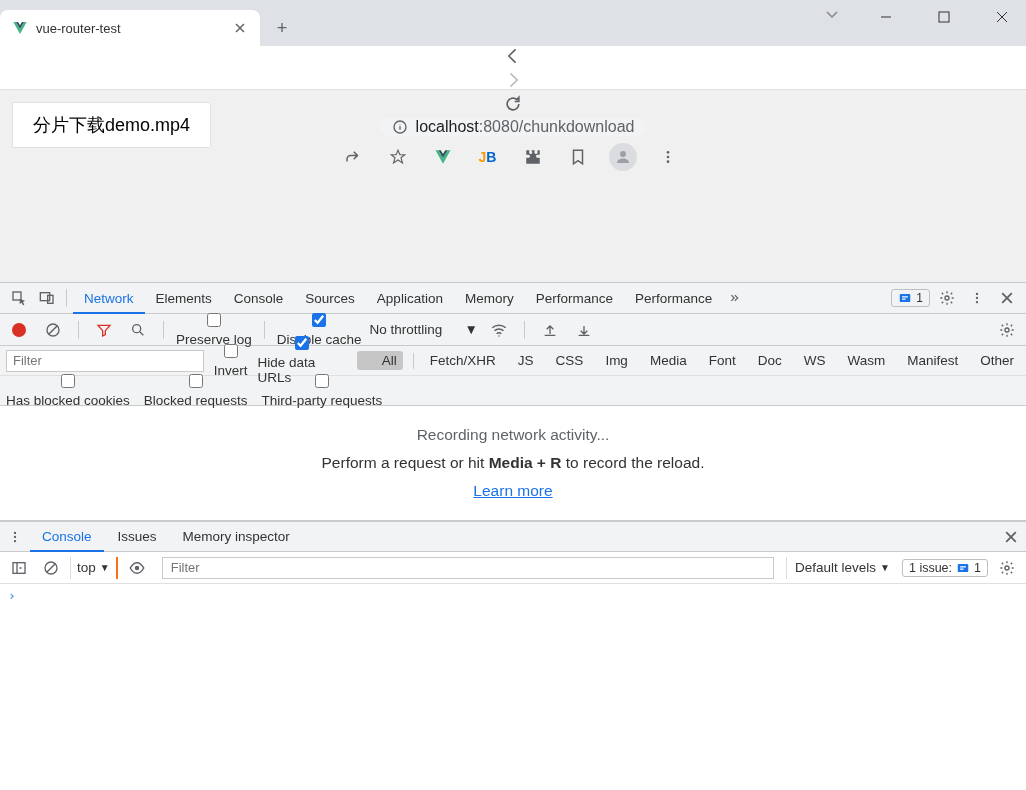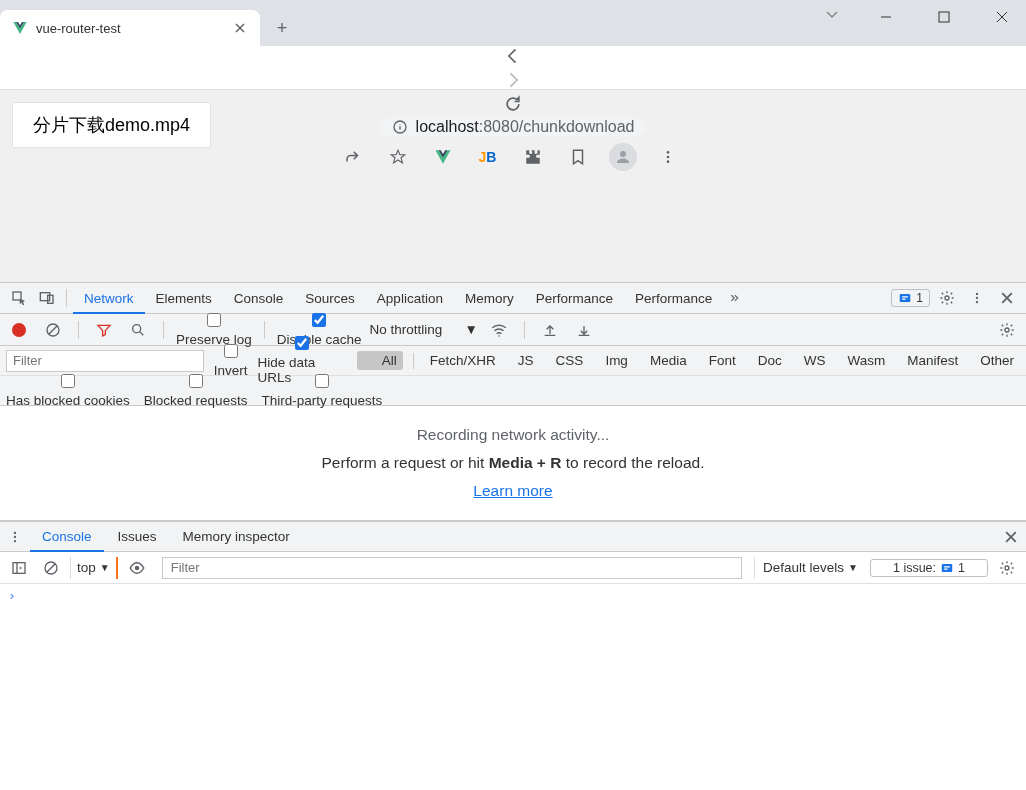--- a/index.html
+++ b/index.html
@@ -71,21 +71,21 @@
 .empty .sub b { font-weight: 600; }
 .empty a { color: #1a73e8; text-decoration: underline; font-size: 15.5px; cursor: pointer; }
 
 
 .drawer-tabs { height: 32px; display: flex; align-items: center; background: #f1f3f4; border-top: 2px solid #cacaca; border-bottom: 1px solid #cacaca; padding: 0 2px; gap: 2px; }
 .drawer-tabs .dt-tab { padding: 0 12px; }
 .drawer-toolbar { height: 32px; display: flex; align-items: center; background: #fff; border-bottom: 1px solid #e0e0e0; padding: 0 6px; gap: 6px; }
 .ctx-select { display: flex; align-items: center; gap: 4px; font-size: 13.5px; padding: 0 6px; border-left: 1px solid #ddd; border-right: 2px solid #f97316; height: 22px; }
 .console-filter { flex: 1; height: 22px; border: 1px solid #cacaca; padding: 0 8px; font-size: 13px; margin: 0 6px; }
 .levels { display: flex; align-items: center; gap: 4px; font-size: 13.5px; border-left: 1px solid #ddd; padding-left: 8px; height: 22px; }
-.issues-link { display: flex; align-items: center; gap: 4px; border: 1px solid #bcc0c4; border-radius: 3px; padding: 1px 22px; font-size: 12.5px; cursor: pointer; margin-left: 6px; }
+.issues-link { display: flex; align-items: center; gap: 4px; border: 1px solid #bcc0c4; border-radius: 3px; padding: 1px 6px; font-size: 12.5px; cursor: pointer; margin-left: 6px; }
 .console-body { padding: 4px 8px; }
 .prompt { color: #367cf1; font-family: monospace; font-size: 13px; }
 
 svg { display: block; }
 </style>
 </head>
 <body>
 
 <div class="titlebar">
   <div class="tab">

